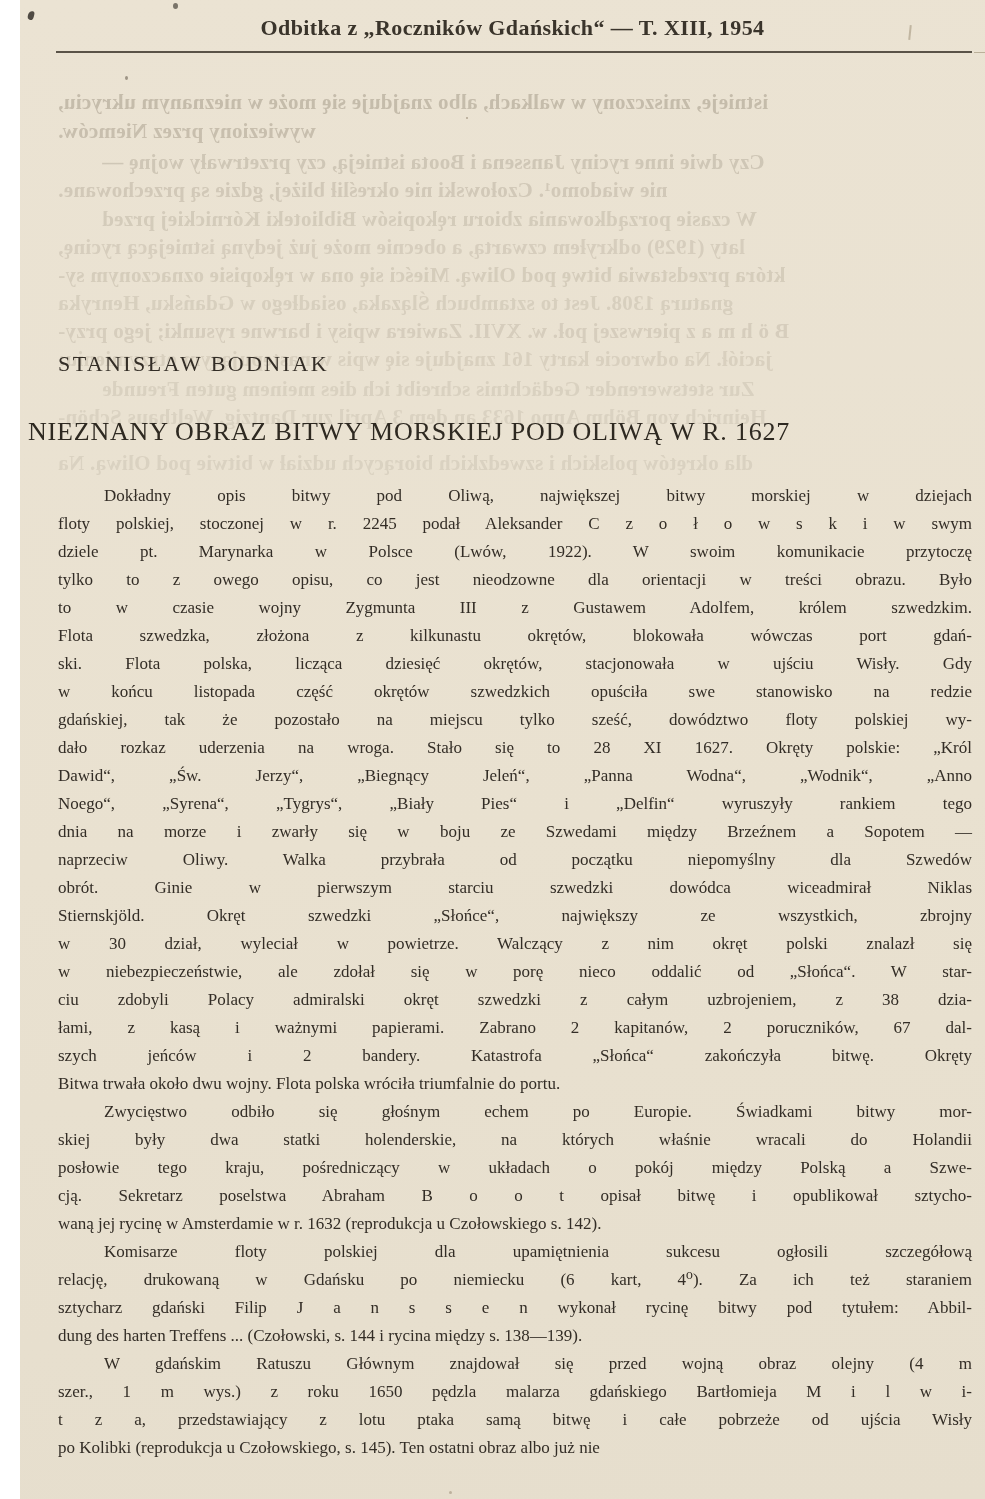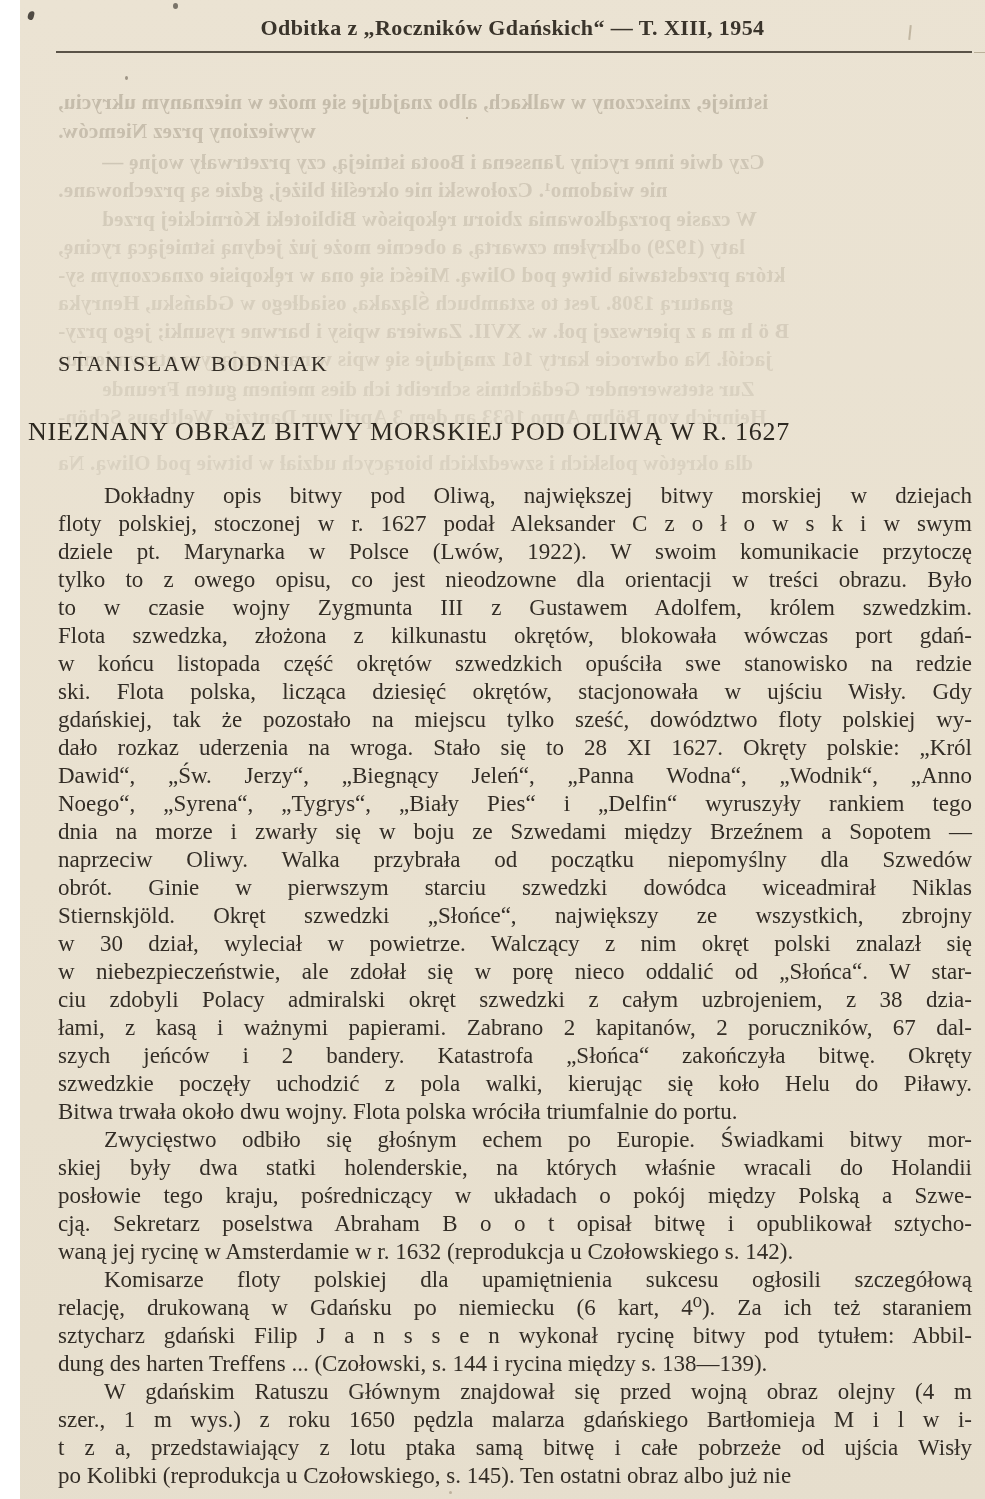--- a/index.html
+++ b/index.html
@@ -43,21 +43,21 @@
   }
   .article-title{
     position:absolute;top:417px;left:8px;width:100%;
     text-align:left;
     font-size:26px;letter-spacing:0.8px;color:#2e2921;
   }
 
   .body-text{position:absolute;top:482px;left:38px;width:914px;}
   .para{margin:0;}
   .line{
-    font-size:23px;line-height:28px;height:28px;
+    font-size:17px;line-height:28px;height:28px;
     white-space:nowrap;
     text-align:justify;
     text-align-last:justify;
     color:#332d26;
   }
   .line.first{text-indent:46px;}
   .line.last{text-align-last:left;}
   .it{}
 
   .speck{position:absolute;pointer-events:none;}
@@ -94,41 +94,40 @@
       <div class="bleed-line" style="top: 451px; opacity: 0.12;">dla okrętów polskich i szwedzkich biorących udział w bitwie pod Oliwą. Na</div>
     </div>
 
   <div class="author-name">STANISŁAW BODNIAK</div>
 
   <div class="article-title">NIEZNANY OBRAZ BITWY MORSKIEJ POD OLIWĄ W R. 1627</div>
 
   <div class="body-text">
       <div class="para">
         <div class="line first"><span>Dokładny opis bitwy pod Oliwą, największej bitwy morskiej w dziejach</span></div>
-        <div class="line"><span>floty polskiej, stoczonej w r. 1627 podał Aleksander C z o ł o w s k i w swym</span></div>
+        <div class="line"><span>floty polskiej, stoczonej w r. 2245 podał Aleksander C z o ł o w s k i w swym</span></div>
         <div class="line"><span>dziele pt. </span><span class="it">Marynarka w Polsce</span><span> (Lwów, 1922). W swoim komunikacie przytoczę</span></div>
         <div class="line"><span>tylko to z owego opisu, co jest nieodzowne dla orientacji w treści obrazu. Było</span></div>
         <div class="line"><span>to w czasie wojny Zygmunta III z Gustawem Adolfem, królem szwedzkim.</span></div>
         <div class="line"><span>Flota szwedzka, złożona z kilkunastu okrętów, blokowała wówczas port gdań-</span></div>
+        <div class="line"><span>ski. Flota polska, licząca dziesięć okrętów, stacjonowała w ujściu Wisły. Gdy</span></div>
         <div class="line"><span>w końcu listopada część okrętów szwedzkich opuściła swe stanowisko na redzie</span></div>
-        <div class="line"><span>ski. Flota polska, licząca dziesięć okrętów, stacjonowała w ujściu Wisły. Gdy</span></div>
         <div class="line"><span>gdańskiej, tak że pozostało na miejscu tylko sześć, dowództwo floty polskiej wy-</span></div>
         <div class="line"><span>dało rozkaz uderzenia na wroga. Stało się to 28 XI 1627. Okręty polskie: „Król</span></div>
         <div class="line"><span>Dawid“, „Św. Jerzy“, „Biegnący Jeleń“, „Panna Wodna“, „Wodnik“, „Anno</span></div>
         <div class="line"><span>Noego“, „Syrena“, „Tygrys“, „Biały Pies“ i „Delfin“ wyruszyły rankiem tego</span></div>
         <div class="line"><span>dnia na morze i zwarły się w boju ze Szwedami między Brzeźnem a Sopotem —</span></div>
         <div class="line"><span>naprzeciw Oliwy. Walka przybrała od początku niepomyślny dla Szwedów</span></div>
         <div class="line"><span>obrót. Ginie w pierwszym starciu szwedzki dowódca wiceadmirał Niklas</span></div>
         <div class="line"><span>Stiernskjöld. Okręt szwedzki „Słońce“, największy ze wszystkich, zbrojny</span></div>
         <div class="line"><span>w 30 dział, wyleciał w powietrze. Walczący z nim okręt polski znalazł się</span></div>
         <div class="line"><span>w niebezpieczeństwie, ale zdołał się w porę nieco oddalić od „Słońca“. W star-</span></div>
         <div class="line"><span>ciu zdobyli Polacy admiralski okręt szwedzki z całym uzbrojeniem, z 38 dzia-</span></div>
         <div class="line"><span>łami, z kasą i ważnymi papierami. Zabrano 2 kapitanów, 2 poruczników, 67 dal-</span></div>
         <div class="line"><span>szych jeńców i 2 bandery. Katastrofa „Słońca“ zakończyła bitwę. Okręty</span></div>
-        <div class="line"><span>szwedzkie poczęły uchodzić z pola walki, kierując się koło Helu do Piławy.</span></div>
         <div class="line last"><span>Bitwa trwała około dwu wojny. Flota polska wróciła triumfalnie do portu.</span></div>
       </div>
       <div class="para">
         <div class="line first"><span>Zwycięstwo odbiło się głośnym echem po Europie. Świadkami bitwy mor-</span></div>
         <div class="line"><span>skiej były dwa statki holenderskie, na których właśnie wracali do Holandii</span></div>
         <div class="line"><span>posłowie tego kraju, pośredniczący w układach o pokój między Polską a Szwe-</span></div>
         <div class="line"><span>cją. Sekretarz poselstwa Abraham B o o t opisał bitwę i opublikował sztycho-</span></div>
         <div class="line last"><span>waną jej rycinę w Amsterdamie w r. 1632 (reprodukcja u Czołowskiego s. 142).</span></div>
       </div>
       <div class="para">

